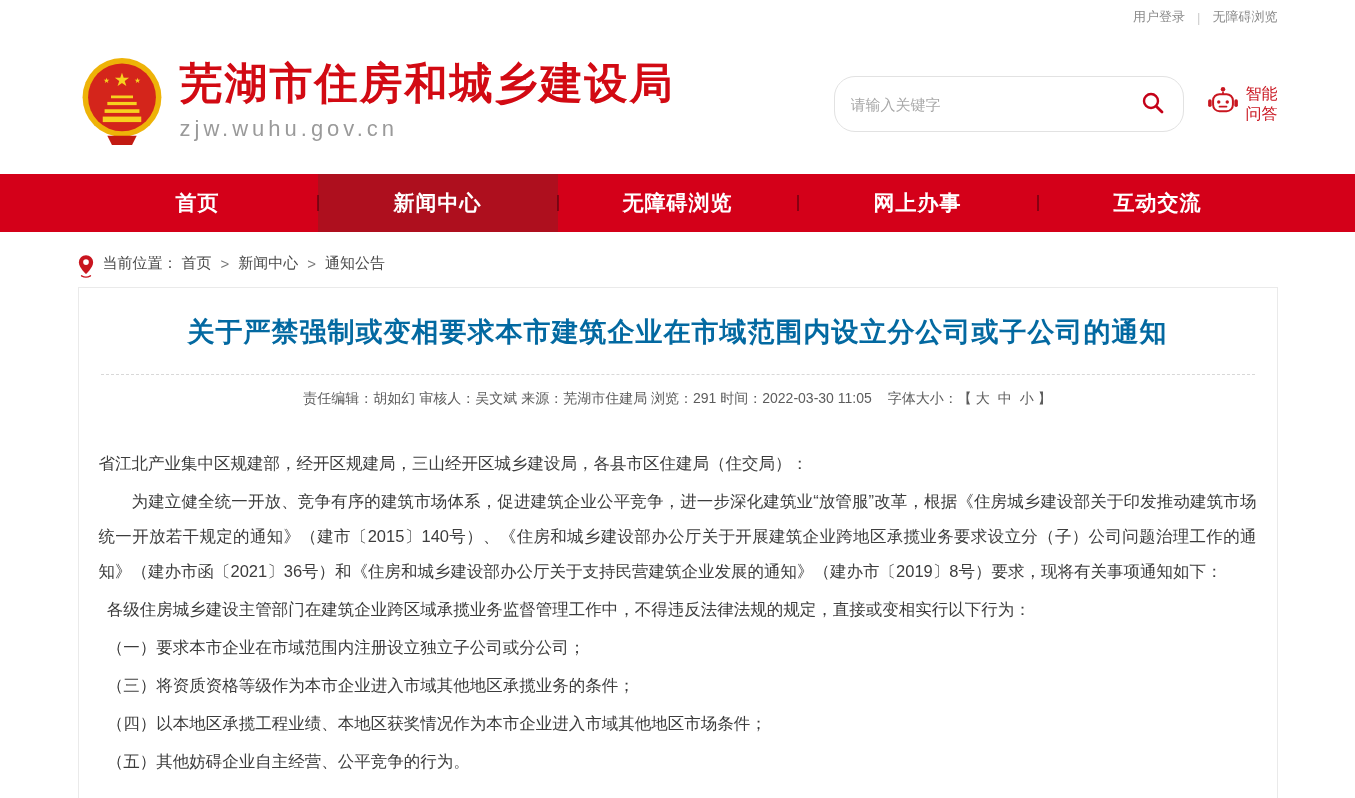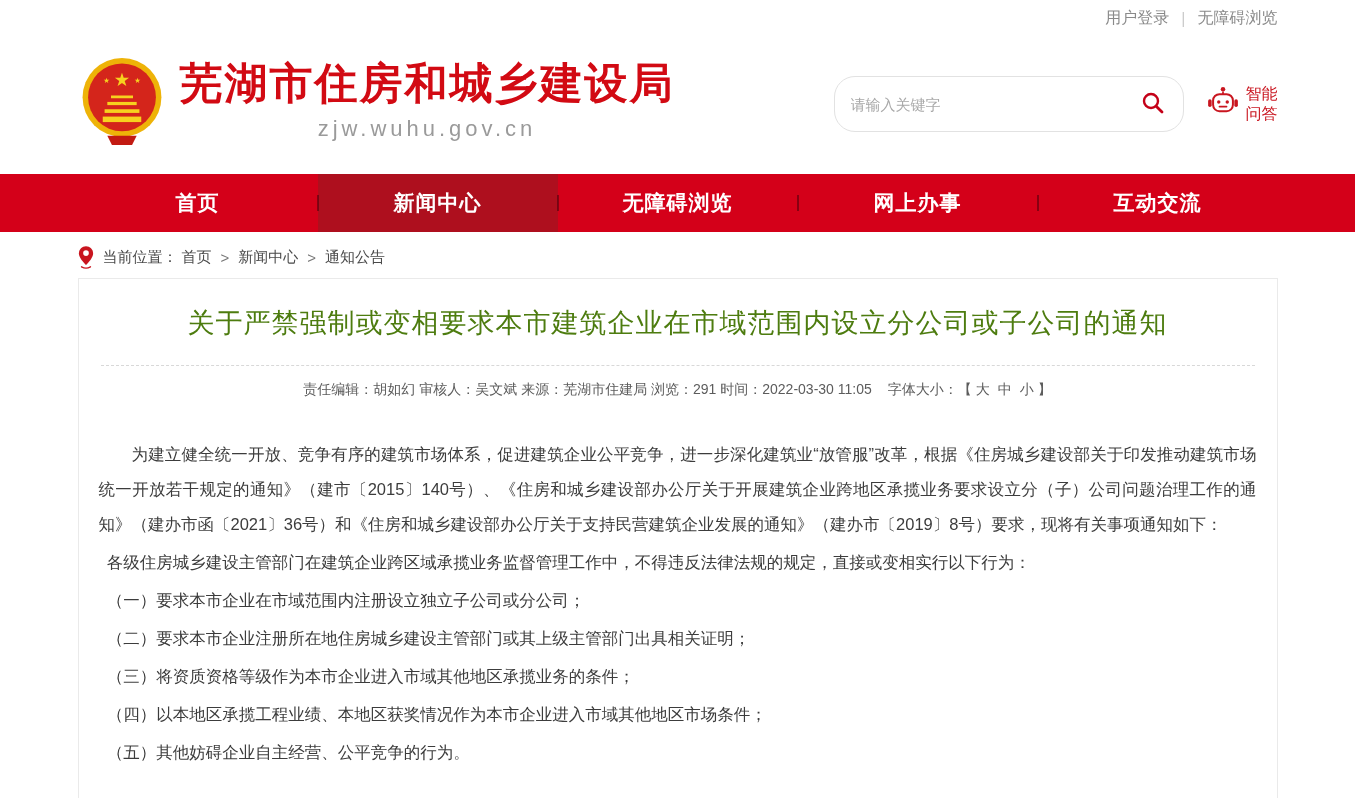--- a/index.html
+++ b/index.html
@@ -5,33 +5,33 @@
   * { box-sizing: border-box; margin: 0; padding: 0; }
   html, body {
     width: 1355px; height: 798px; overflow: hidden;
     background: #ffffff;
     font-family: "Liberation Sans", "DejaVu Sans", sans-serif;
   }
   .container { width: 1200px; margin: 0 auto; }
 
   
   .topbar { height: 28px; padding-top: 8px; }
-  .topbar-inner { display: flex; justify-content: flex-end; align-items: center; font-size: 16px; color: #8a8a8a; }
+  .topbar-inner { display: flex; justify-content: flex-end; align-items: center; font-size: 13px; color: #8a8a8a; }
   .toplink { color: #8a8a8a; cursor: pointer; text-decoration: none; }
   .topbar-divider { margin: 0 12px; color: #cccccc; }
 
   
   .header { height: 146px; display: flex; align-items: center; }
   .logo-wrap { width: 88px; height: 92px; flex: 0 0 auto; }
   .title-block { margin-left: 14px; }
   .site-name {
     color: var(--title-red, #d20a13);
     font-size: 43px; font-weight: bold; letter-spacing: 2px; line-height: 1.1;
   }
-  .site-url { color: #9a9a9a; font-size: 22px; letter-spacing: 4px; text-align: center; margin-top: 8px; }
+  .site-url { color: #9a9a9a; font-size: 22px; letter-spacing: 4px; margin-top: 8px; }
   .header-spacer { flex: 1; }
   .search-area { display: flex; align-items: center; margin-top: 6px; }
   .search-pill {
     width: 350px; height: 56px; border: 1px solid #e2e2e2; border-radius: 21px;
     display: flex; align-items: center; padding: 0 16px; background: #fff;
   }
   .search-pill input {
     flex: 1; border: none; outline: none; font-size: 15px; color: #333;
     font-family: inherit; background: transparent;
   }
@@ -48,33 +48,33 @@
     color: #ffffff; font-size: 21px; font-weight: bold; cursor: pointer; position: relative;
     letter-spacing: 1px;
   }
   .nav-item.active { background: var(--nav-active, #ae0f1e); }
   .nav-item + .nav-item::before {
     content: ""; position: absolute; left: -1px; top: calc(50% - 8px);
     width: 2px; height: 16px; background: rgba(45, 0, 8, 0.45);
   }
 
   
-  .breadcrumb-row { display: flex; align-items: center; padding: 13px 0 9px; font-size: 15px; color: #4a4a4a; }
+  .breadcrumb-row { display: flex; align-items: flex-start; padding: 22px 0 9px; font-size: 15px; color: #4a4a4a; }
   .pin-wrap { display: flex; align-items: center; margin-right: 9px; }
   .crumb-label { color: #4a4a4a; }
   .crumbs { display: inline-flex; align-items: center; margin-left: 4px; }
   .crumb { display: inline-flex; align-items: center; }
   .crumb-sep { margin: 0 9px; color: #777; }
   .crumb:first-of-type .crumb-sep { display: none; }
   .crumb-link { color: #4a4a4a; text-decoration: none; cursor: pointer; }
 
   
   .card { border: 1px solid #eaeaea; background: #fff; min-height: 545px; padding: 22px 18px 40px; }
   .article-title {
-    font-size: 27px; font-weight: normal; color: #4d7c0f; text-align: center;
+    font-size: 27px; font-weight: bold; color: #0369a1; text-align: center;
     margin: 4px 10px 24px; letter-spacing: 1px;
   }
   .title-dash { border: none; border-top: 1px dashed #d8d8d8; margin: 0 4px; }
   .article-meta { text-align: center; color: #5c5c5c; font-size: 14px; margin-top: 15px; }
   .meta-seg { margin: 0 0; }
   .fs-group { margin-left: 12px; }
   .fs-opt { margin: 0 4px; cursor: pointer; color: #5c5c5c; }
 
   .article-body { margin-top: 38px; padding: 0 2px; color: #3c3c3c; font-size: 16.5px; }
   .para { line-height: 35px; margin: 3px 0; text-align: justify; }
@@ -204,28 +204,28 @@
     <span class="meta-seg">审核人：吴文斌</span>
     <span class="meta-seg">来源：芜湖市住建局</span>
     <span class="meta-seg">浏览：291</span>
     <span class="meta-seg">时间：2022-03-30 11:05</span>
     <span class="fs-group"><span>字体大小：【</span><span><span class="fs-opt">大</span><span class="fs-opt">中</span><span class="fs-opt">小</span></span><span>】</span>
     </span>
   </div>
 
   <div class="article-body">
 
+      <p class="para" style="text-indent: 0em;">省江北产业集中区规建部，经开区规建局，三山经开区城乡建设局，各县市区住建局（住交局）：</p>
 
       <p class="para" style="text-indent: 2em;">为建立健全统一开放、竞争有序的建筑市场体系，促进建筑企业公平竞争，进一步深化建筑业“放管服”改革，根据《住房城乡建设部关于印发推动建筑市场统一开放若干规定的通知》（建市〔2015〕140号）、《住房和城乡建设部办公厅关于开展建筑企业跨地区承揽业务要求设立分（子）公司问题治理工作的通知》（建办市函〔2021〕36号）和《住房和城乡建设部办公厅关于支持民营建筑企业发展的通知》（建办市〔2019〕8号）要求，现将有关事项通知如下：</p>
 
       <p class="para" style="text-indent: 0.5em;">各级住房城乡建设主管部门在建筑企业跨区域承揽业务监督管理工作中，不得违反法律法规的规定，直接或变相实行以下行为：</p>
 
       <p class="para" style="text-indent: 0.5em;">（一）要求本市企业在市域范围内注册设立独立子公司或分公司；</p>
 
-      <p class="para" style="text-indent: 0.5em;">（二）要求本市企业注册所在地住房城乡建设主管部门或其上级主管部门出具相关证明；</p>
 
       <p class="para" style="text-indent: 0.5em;">（三）将资质资格等级作为本市企业进入市域其他地区承揽业务的条件；</p>
 
       <p class="para" style="text-indent: 0.5em;">（四）以本地区承揽工程业绩、本地区获奖情况作为本市企业进入市域其他地区市场条件；</p>
 
       <p class="para" style="text-indent: 0.5em;">（五）其他妨碍企业自主经营、公平竞争的行为。</p>
     </div>
 </div>
 
 </body></html>

